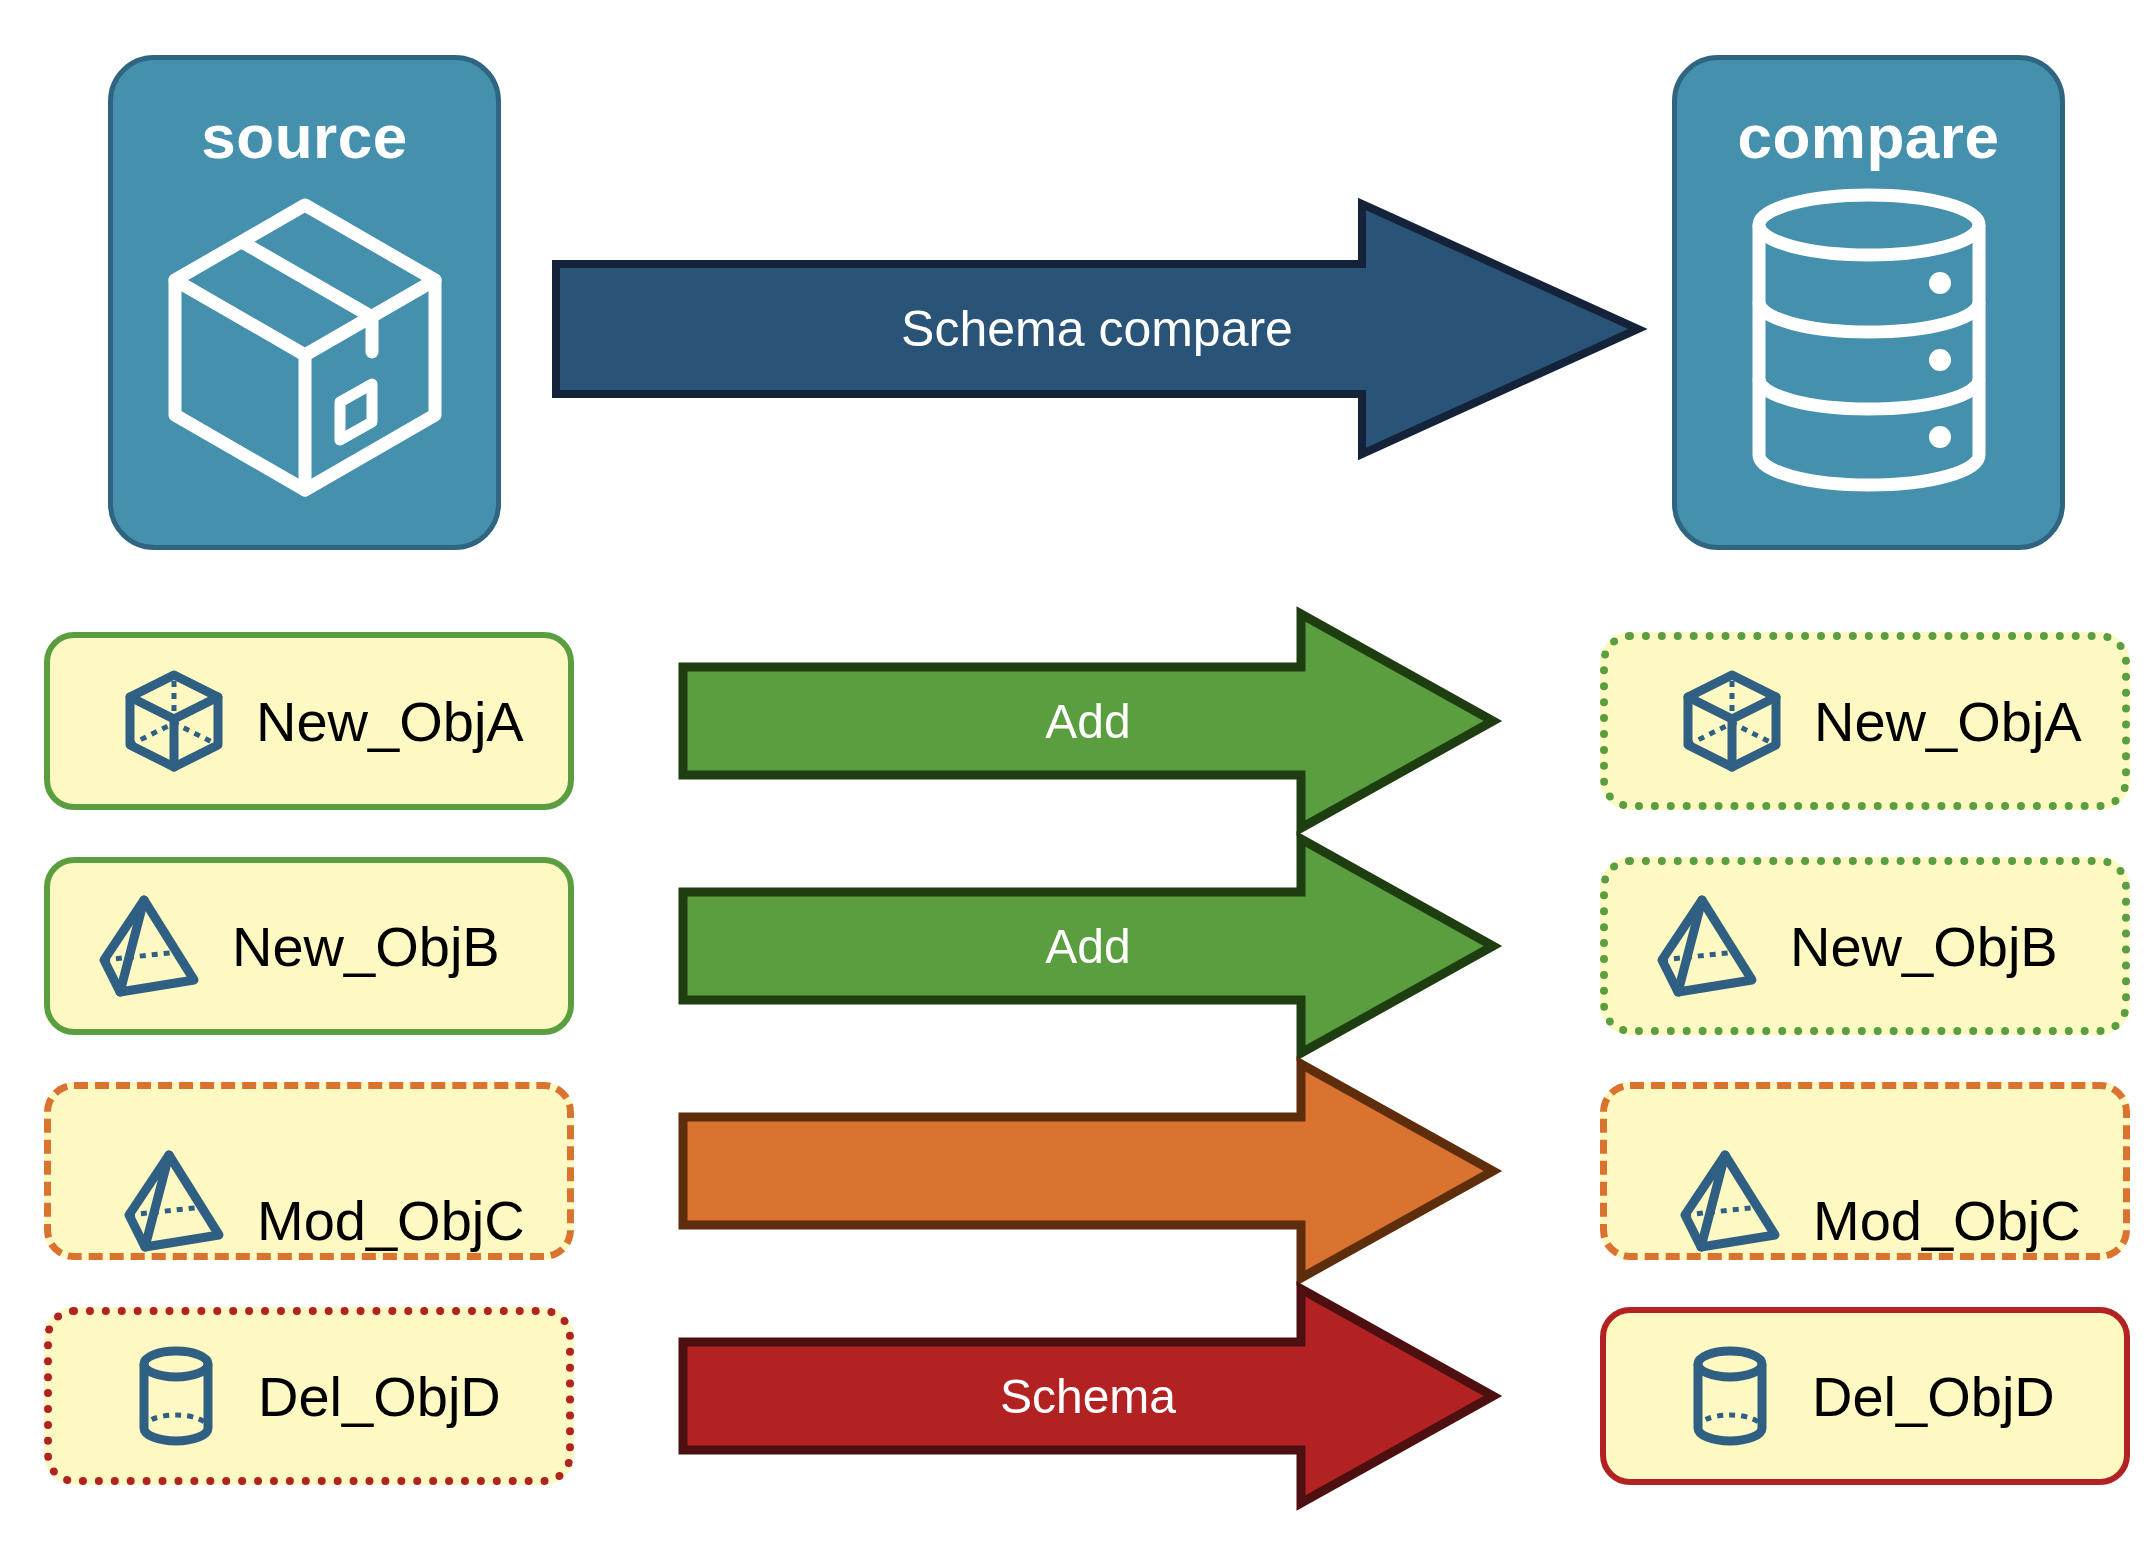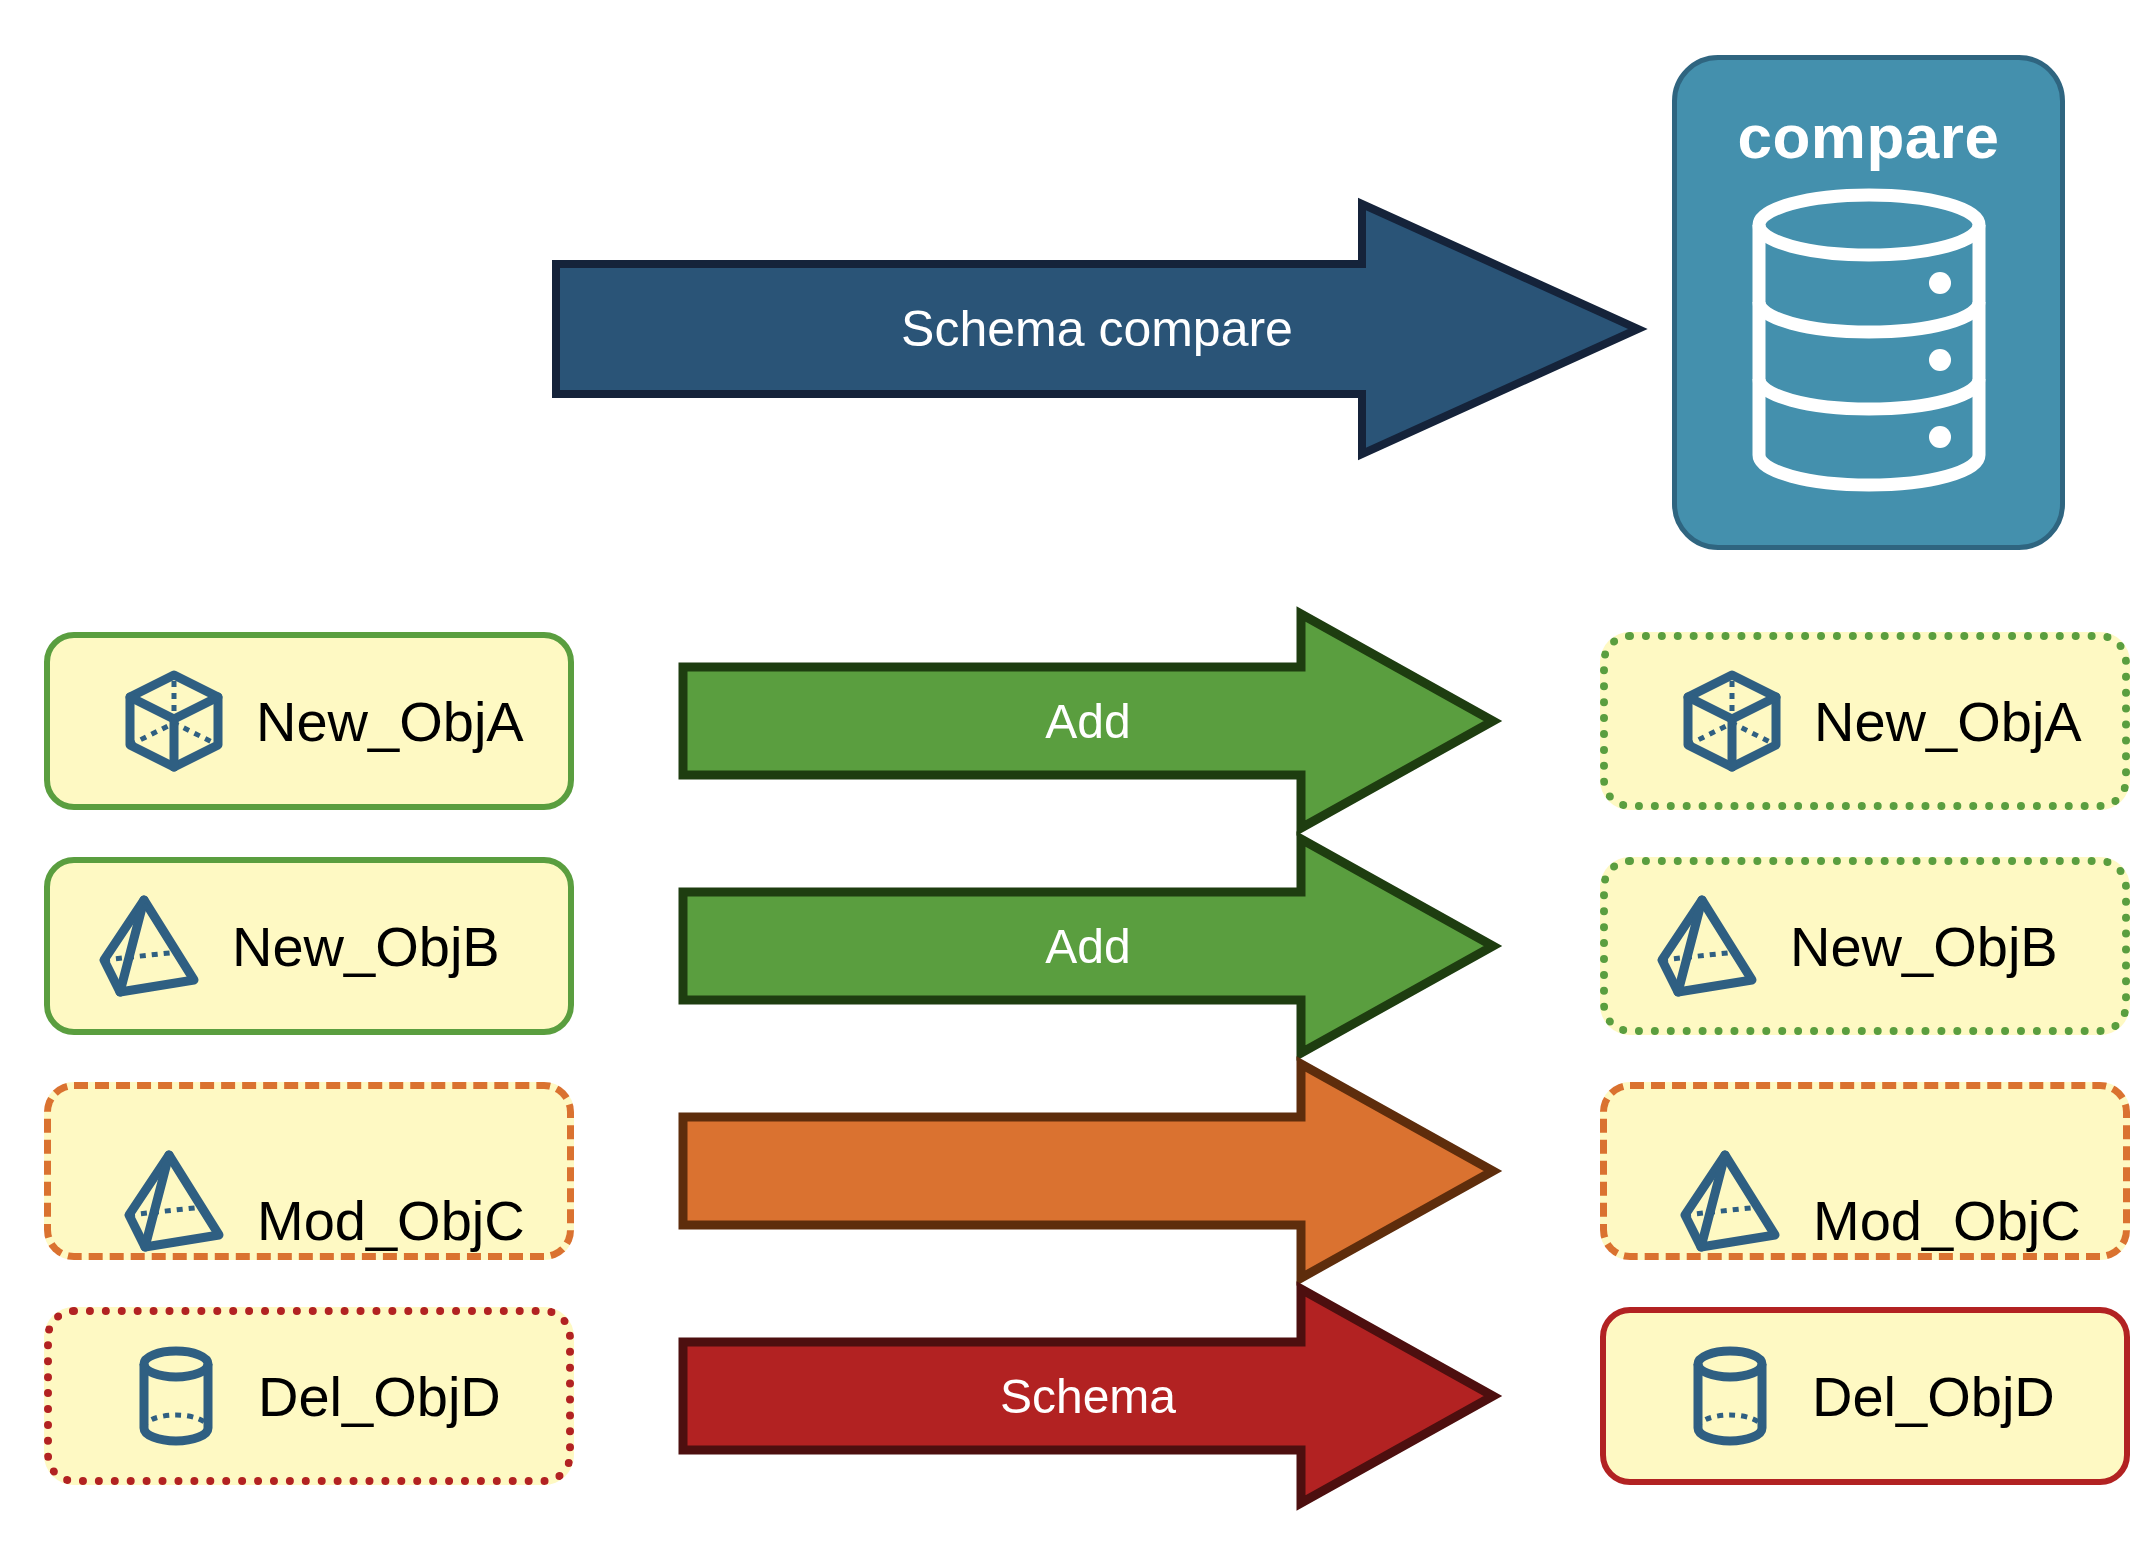--- a/index.html
+++ b/index.html
@@ -113,20 +113,36 @@
   .bd-dotted-red   { border: 8px dotted #b22222; }
   .bd-solid-red    { border: 6px solid #b22222; }
 
   svg { display: block; overflow: visible; }
 </style>
 </head>
 <body>
 
 <div id="stage">
 
+  <div id="source-panel" class="endpoint">
+    <div class="endpoint-title">source</div>
+    <div class="endpoint-icon">
+      <svg width="290" height="300" viewBox="0 0 290 300">
+        <g fill="none" stroke="#ffffff" stroke-width="13" stroke-linejoin="round" stroke-linecap="round">
+          <polygon points="145,15 275,90 145,165 15,90"></polygon>
+          <polyline points="15,90 15,225 145,300 275,225 275,90"></polyline>
+          <line x1="145" y1="165" x2="145" y2="300"></line>
+          <polyline points="82,52 212,127 212,162"></polyline>
+        </g>
+        <g fill="none" stroke="#ffffff" stroke-width="11" stroke-linejoin="round">
+          <polygon points="180,212 212,194 212,232 180,250"></polygon>
+        </g>
+      </svg>
+    </div>
+  </div>
 
   <div id="target-panel" class="endpoint">
     <div class="endpoint-title">compare</div>
     <div class="endpoint-icon">
       <svg width="250" height="300" viewBox="0 0 250 300">
         <g fill="none" stroke="#ffffff" stroke-width="13" stroke-linejoin="round">
           <ellipse cx="125" cy="35" rx="110" ry="30"></ellipse>
           <path d="M15,35 L15,265 A110,30 0 0 0 235,265 L235,35"></path>
           <path d="M15,112 A110,30 0 0 0 235,112"></path>
           <path d="M15,189 A110,30 0 0 0 235,189"></path>

